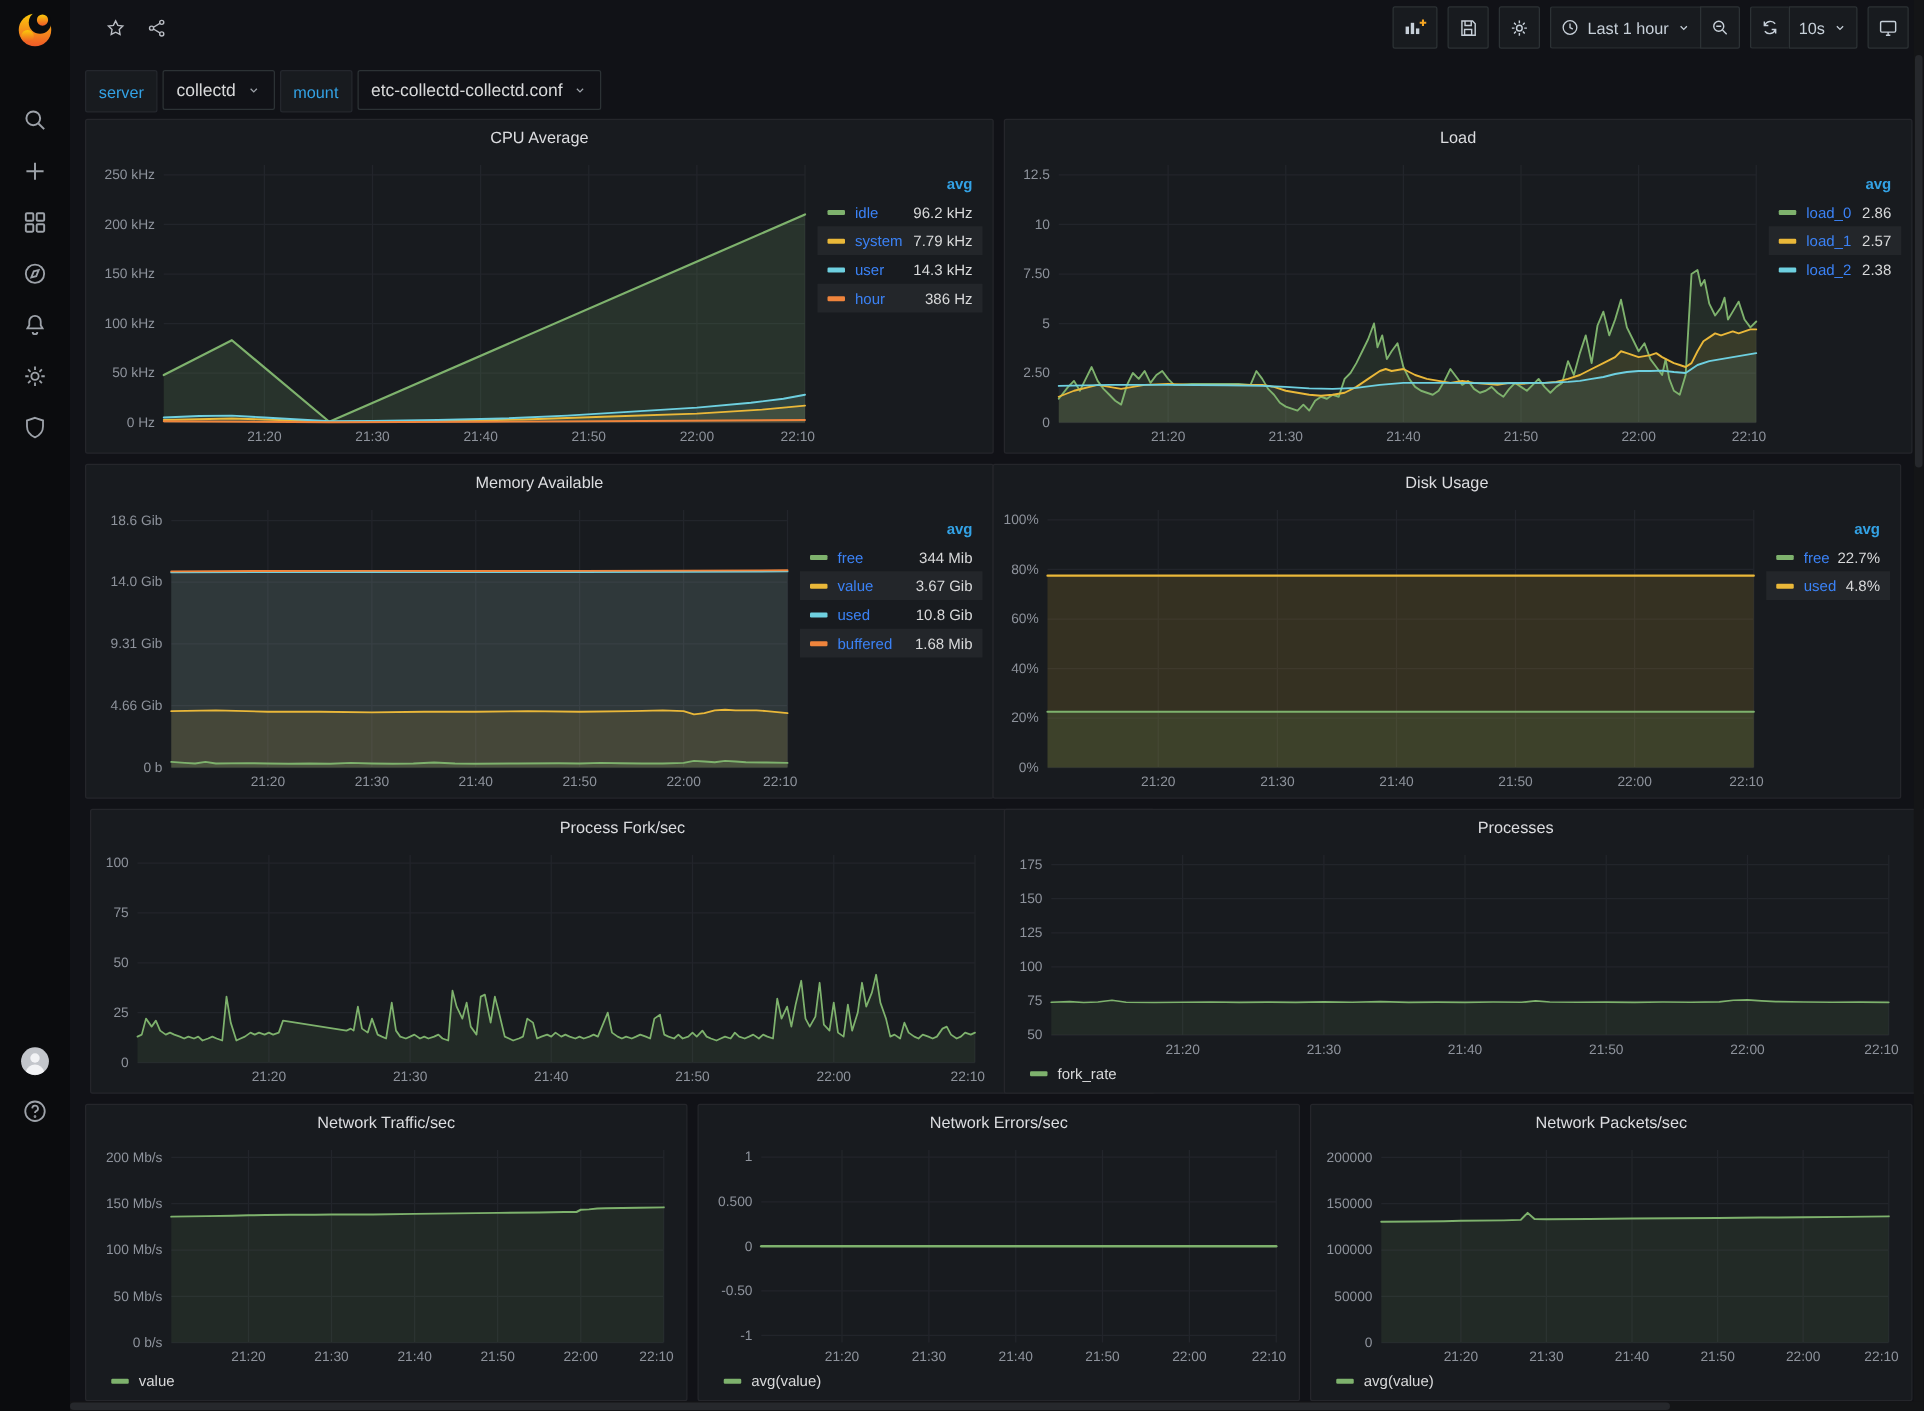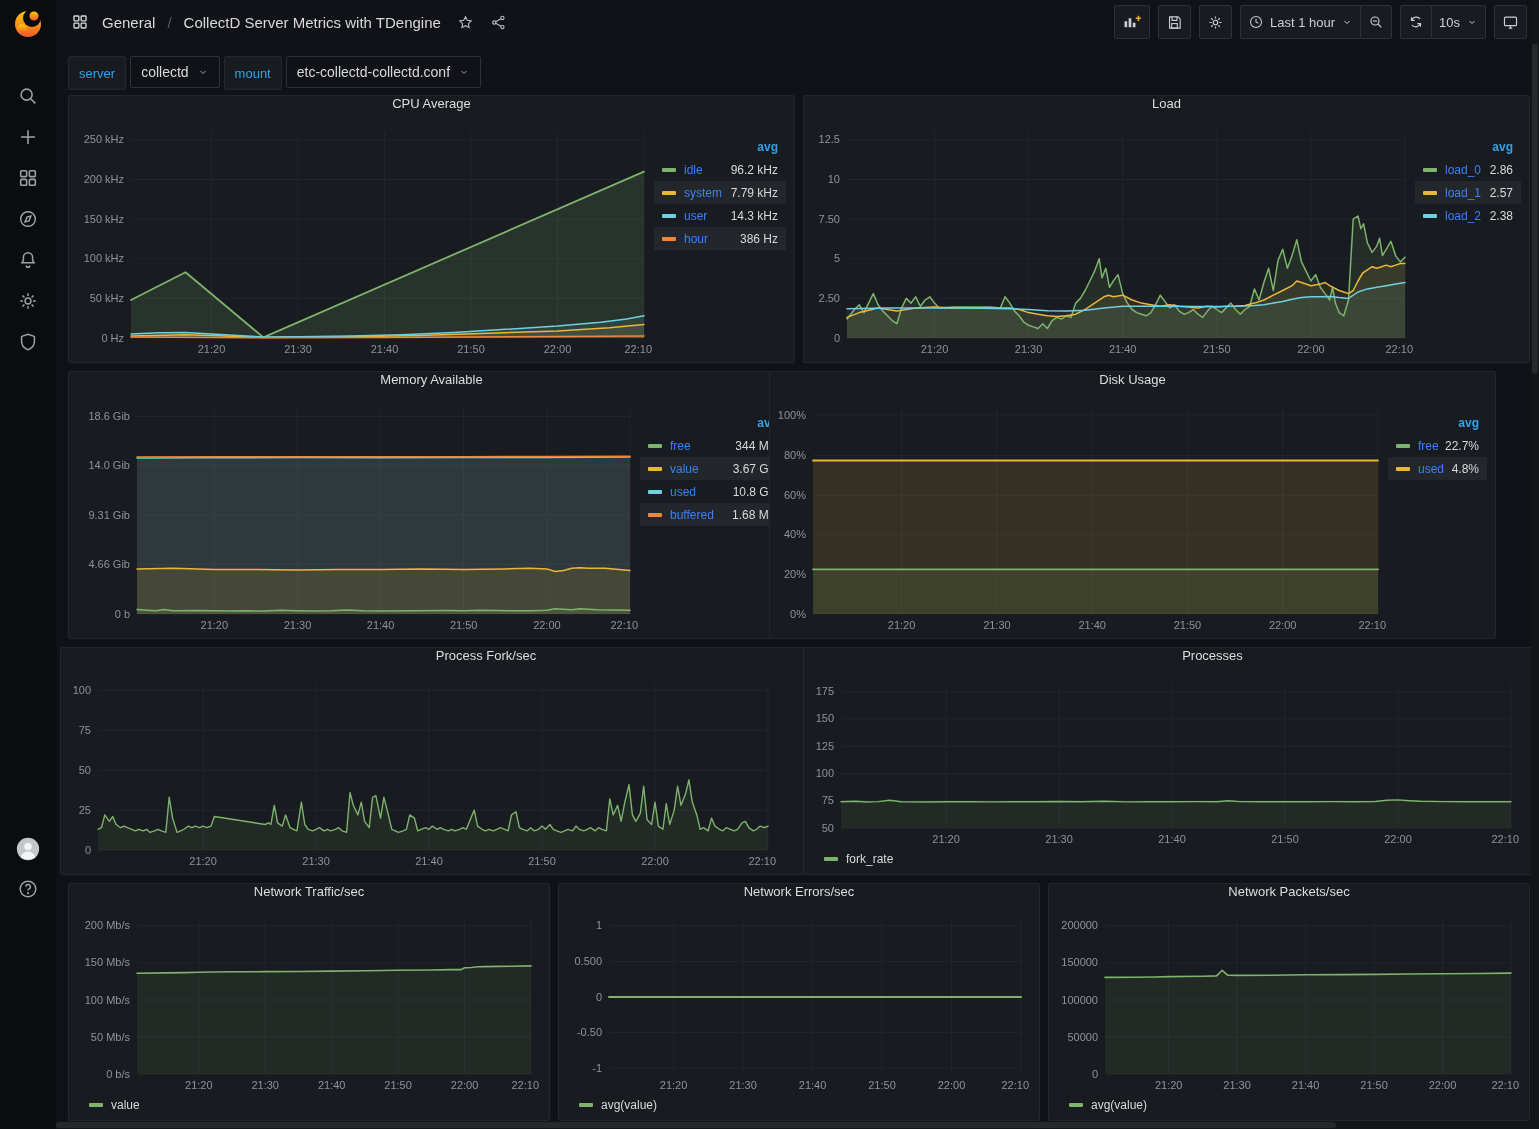--- a/index.html
+++ b/index.html
@@ -24,21 +24,21 @@
   .tgroup .tbtn:first-child{border-radius:2px 0 0 2px;}
   .tgroup .tbtn:last-child{border-radius:0 2px 2px 0;border-right-width:1px;}
   
   .submenu{position:absolute;left:68px;top:56px;display:flex;gap:4px;}
   .varpair{display:flex;gap:4px;}
   .varlabel{height:32px;display:flex;align-items:center;padding:0 10px;background:#181b1f;border:1px solid #24272d;border-radius:2px;color:#33a2e5;font-size:13px;font-weight:500;cursor:pointer;}
   .varvalue{height:32px;display:flex;align-items:center;gap:8px;padding:0 10px;background:#111217;border:1px solid #2c3235;border-radius:2px;color:#d8d9da;font-size:14px;cursor:pointer;box-sizing:border-box;}
   .varvalue svg{color:#9da2a9;}
   
   .panel{position:absolute;background:#181b1f;border:1px solid #25262b;border-radius:2px;box-sizing:border-box;}
-  .panel-header{height:26px;display:flex;align-items:flex-start;justify-content:center;cursor:pointer;}
+  .panel-header{height:26px;display:flex;align-items:center;justify-content:center;cursor:pointer;}
   .panel-header h2{margin:0;font-size:13px;font-weight:500;color:#dcdde0;}
   .panel-body{position:absolute;top:26px;left:6px;right:8px;bottom:4px;display:flex;}
   .panel-body.col{flex-direction:column;}
   .plot{flex:1;position:relative;min-width:0;min-height:0;}
   .tick{fill:#8e939c;font-size:11px;font-family:"Liberation Sans",sans-serif;}
   
   .lg-r{padding-top:18px;box-sizing:border-box;font-size:12px;}
   .lg-head{text-align:right;padding:0 8px 4px 8px;color:#33a2e5;font-weight:700;}
   .lg-row{display:flex;align-items:center;height:23px;padding:0 8px;cursor:pointer;}
   .lg-r .lg-row:nth-child(odd){background:rgba(255,255,255,0.05);}
@@ -126,33 +126,20 @@
       <svg width="22" height="22" viewBox="0 0 24 24" fill="none" stroke="currentColor" stroke-width="1.6">
           <circle cx="12" cy="12" r="8.5"></circle>
           <path d="M9.6 9.5a2.5 2.5 0 1 1 3.4 2.4c-.8.3-1 .9-1 1.7"></path>
           <circle cx="12" cy="16.6" r="0.4" fill="currentColor"></circle>
         </svg>
       </span>
   </div>
 </nav>
 
 <header class="topbar">
-  <div class="crumbs crumbs" style="display:flex;align-items:center;gap:10px;font-size:15px;">
-    <span class="side-btn" style="color:#d8d9da">
-      <svg width="18" height="18" viewBox="0 0 24 24" fill="none" stroke="currentColor" stroke-width="1.8">
-          <rect x="4" y="4" width="6.5" height="6.5" rx="1"></rect>
-          <rect x="13.5" y="4" width="6.5" height="6.5" rx="1"></rect>
-          <rect x="4" y="13.5" width="6.5" height="6.5" rx="1"></rect>
-          <rect x="13.5" y="13.5" width="6.5" height="6.5" rx="1"></rect>
-        </svg>
-      </span>
-    <span class="crumb">General</span>
-    <span class="crumbs-sep">/</span>
-    <span class="crumb">CollectD Server Metrics with TDengine</span>
-  </div>
   <div class="title-icons">
     <span>
       <svg width="17" height="17" viewBox="0 0 24 24" fill="none" stroke="currentColor" stroke-width="1.6">
           <path d="M12 3.8l2.5 5.1 5.6.8-4 3.9.9 5.6-5-2.6-5 2.6.9-5.6-4-3.9 5.6-.8z"></path>
         </svg>
       </span>
     <span>
       <svg width="17" height="17" viewBox="0 0 24 24" fill="none" stroke="currentColor" stroke-width="1.6">
           <circle cx="6" cy="12" r="2.3"></circle>
           <circle cx="17.5" cy="5.5" r="2.3"></circle>
@@ -435,21 +422,21 @@
         </div>
         <div class="lg-row">
           <i style="background:#EF843C"></i>
           <span class="lg-lbl">buffered</span>
           <span class="lg-val">1.68 Mib</span>
         </div>
       </aside>
     </div>
 </section>
 
-<section class="panel" style="left:769px;top:371px;width:727px;height:268px">
+<section class="panel" style="left:794px;top:371px;width:727px;height:268px">
   <header class="panel-header">
       <h2>Disk Usage</h2>
     </header>
   <div class="panel-body">
       <div class="plot">
         <svg xmlns="http://www.w3.org/2000/svg" width="612" height="236">
           <line x1="37" y1="216.0" x2="602" y2="216.0" stroke="#22252b"></line>
           <text x="30" y="219.5" text-anchor="end" class="tick">0%</text>
           <line x1="37" y1="176.4" x2="602" y2="176.4" stroke="#22252b"></line>
           <text x="30" y="179.9" text-anchor="end" class="tick">20%</text>
@@ -488,21 +475,21 @@
         </div>
         <div class="lg-row">
           <i style="background:#EAB839"></i>
           <span class="lg-lbl">used</span>
           <span class="lg-val">4.8%</span>
         </div>
       </aside>
     </div>
 </section>
 
-<section class="panel" style="left:60px;top:647px;width:852px;height:228px">
+<section class="panel" style="left:72px;top:647px;width:852px;height:228px">
   <header class="panel-header">
       <h2>Process Fork/sec</h2>
     </header>
   <div class="panel-body col">
       <div class="plot">
         <svg xmlns="http://www.w3.org/2000/svg" width="711" height="196">
           <line x1="31" y1="176.0" x2="701" y2="176.0" stroke="#22252b"></line>
           <text x="24" y="179.5" text-anchor="end" class="tick">0</text>
           <line x1="31" y1="136.1" x2="701" y2="136.1" stroke="#22252b"></line>
           <text x="24" y="139.6" text-anchor="end" class="tick">25</text>

